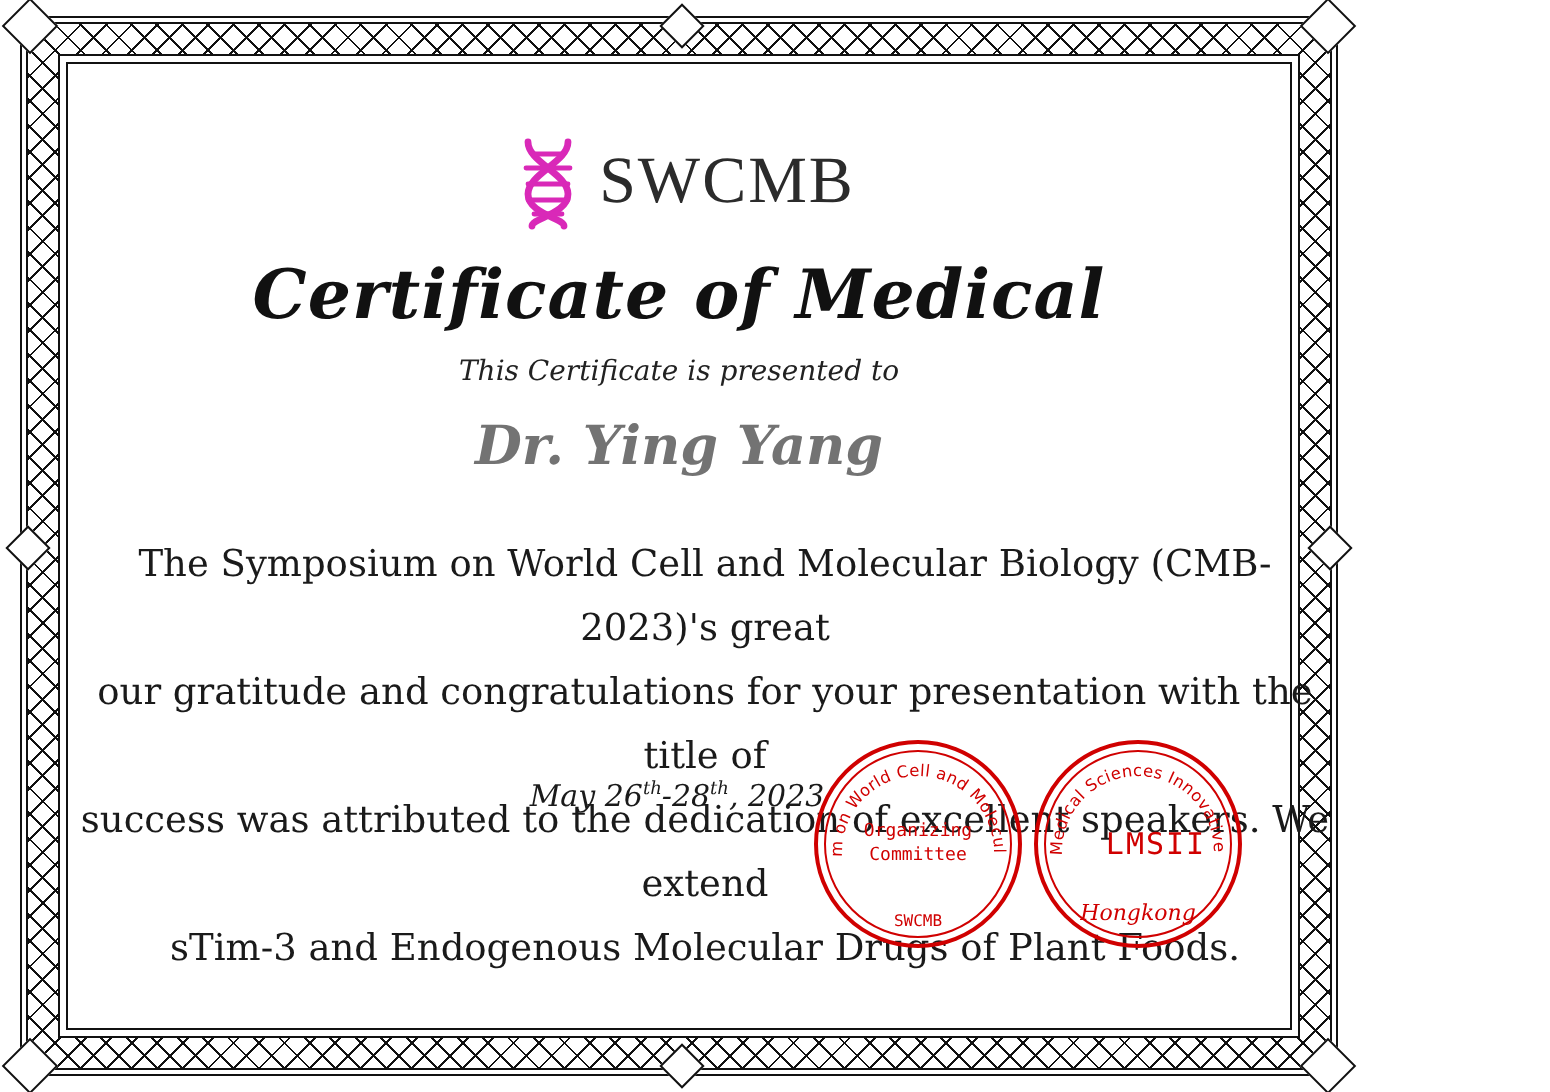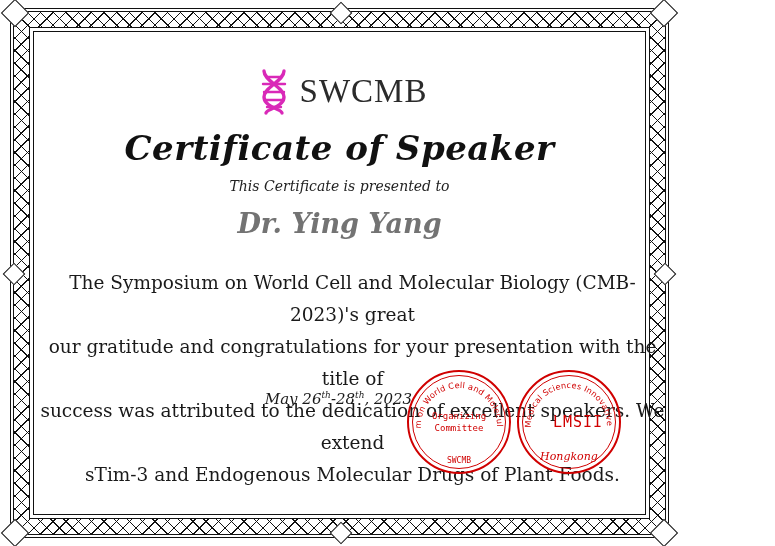--- a/index.html
+++ b/index.html
@@ -285,21 +285,21 @@
             <path d="M11 17 L33 17" stroke-width="2.4"></path>
             <path d="M12 25 L32 25" stroke-width="2.4"></path>
             <path d="M12 33 L32 33" stroke-width="2.4"></path>
             <path d="M15 40 L29 40" stroke-width="2.4"></path>
           </g>
         </svg>
       </span>
       <span class="logo-text">SWCMB</span>
     </div>
 
-    <div class="title">Certificate of Speaker</div>
+    <div class="title">Certificate of Medical</div>
 
     <div class="presented">This Certificate is presented to</div>
 
     <div class="recipient">Dr. Ying Yang</div>
 
     <div class="body-text">
       <div>The Symposium on World Cell and Molecular Biology (CMB-2023)'s great</div>
       <div>our gratitude and congratulations for your presentation with the title of</div>
       <div>success was attributed to the dedication of excellent speakers. We extend</div>
       <div>sTim-3 and Endogenous Molecular Drugs of Plant Foods.</div>

